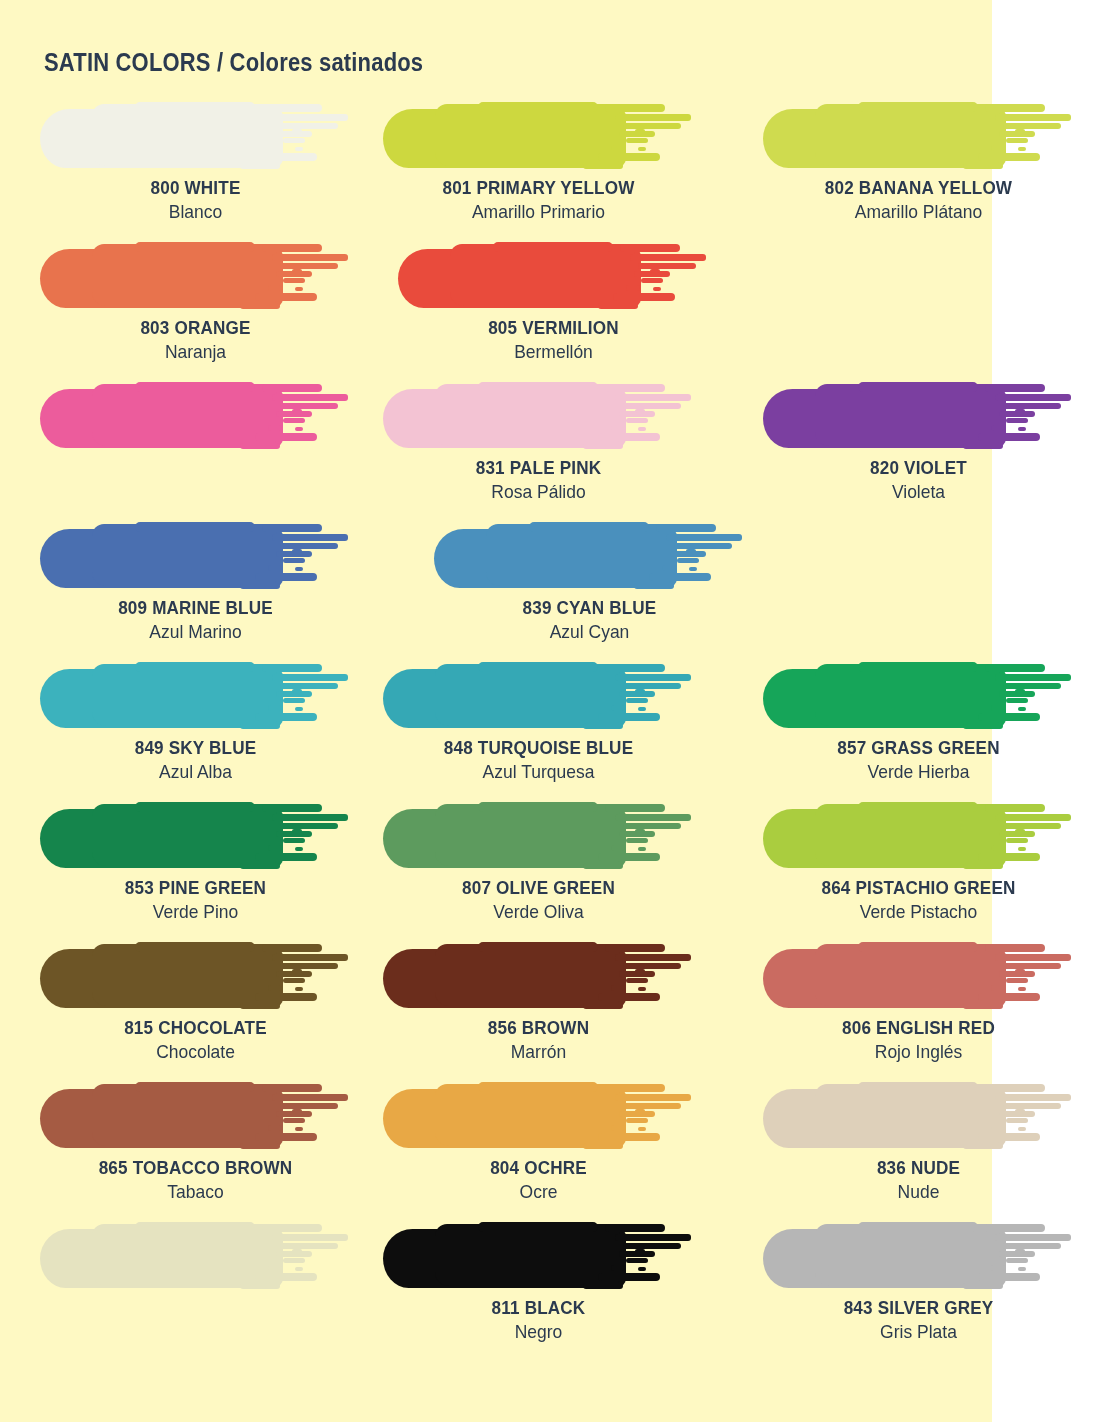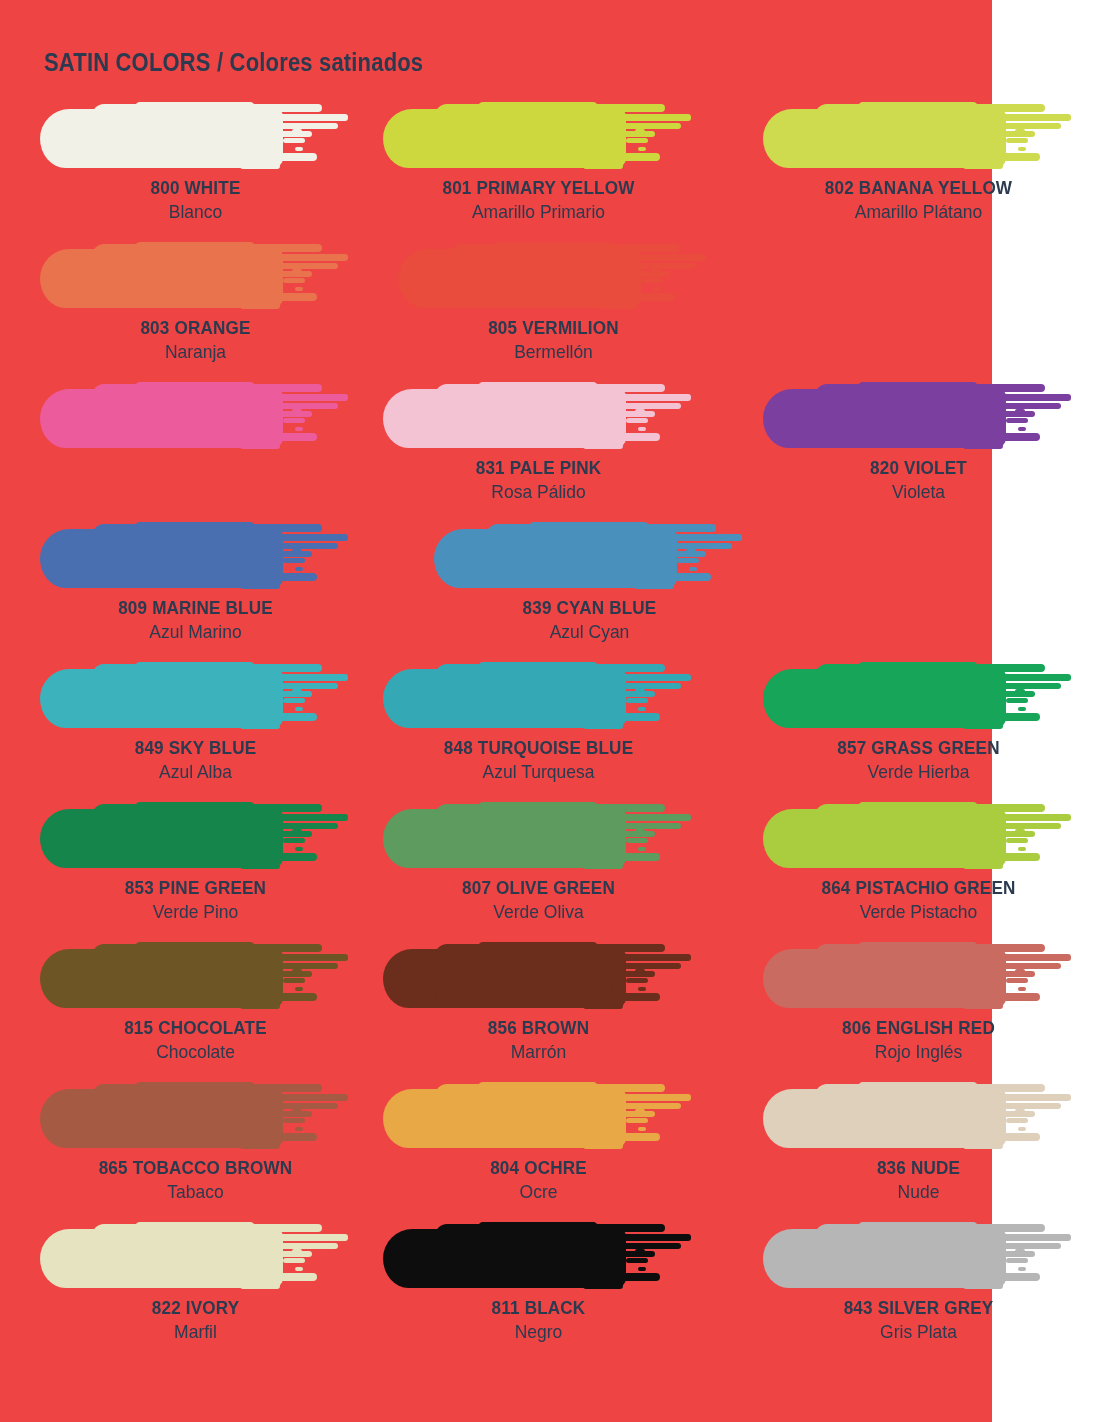--- a/index.html
+++ b/index.html
@@ -12,21 +12,21 @@
   body {
     width: 1100px;
     height: 1422px;
     font-family: "Liberation Sans", sans-serif;
     overflow: hidden;
   }
   .page {
     position: relative;
     width: 992px;
     height: 1422px;
-    background: #ef4444;
+    background: #fef9c3;
   }
   .chart-title {
     position: absolute;
     left: 44px;
     top: 48px;
     font-family: "Liberation Sans", sans-serif;
     font-size: 25px;
     font-weight: bold;
     letter-spacing: 0.2px;
     color: #2b3a4f;
@@ -619,24 +619,20 @@
             <div class="streak s1" style="background: rgb(229, 227, 192);"></div>
             <div class="streak s2" style="background: rgb(229, 227, 192);"></div>
             <div class="streak s3" style="background: rgb(229, 227, 192);"></div>
             <div class="streak s4" style="background: rgb(229, 227, 192);"></div>
             <div class="streak s5" style="background: rgb(229, 227, 192);"></div>
             <div class="streak s6" style="background: rgb(229, 227, 192);"></div>
             <div class="streak s7" style="background: rgb(229, 227, 192);"></div>
             <div class="streak s8" style="background: rgb(229, 227, 192);"></div>
             <div class="streak s9" style="background: rgb(229, 227, 192);"></div>
             <div class="streak s10" style="background: rgb(229, 227, 192);"></div>
-            <div class="label">
-              <span class="code">822 IVORY</span>
-              <span class="name">Marfil</span>
-            </div>
           </div>
         </div>
         <div class="cell c2">
           <div class="swatch-wrap" title="811 BLACK">
             <div class="brush-body" style="background: rgb(13, 13, 13);"></div>
             <div class="brush-body2" style="background: rgb(13, 13, 13);"></div>
             <div class="brush-body3" style="background: rgb(13, 13, 13);"></div>
             <div class="streak s1" style="background: rgb(13, 13, 13);"></div>
             <div class="streak s2" style="background: rgb(13, 13, 13);"></div>
             <div class="streak s3" style="background: rgb(13, 13, 13);"></div>

